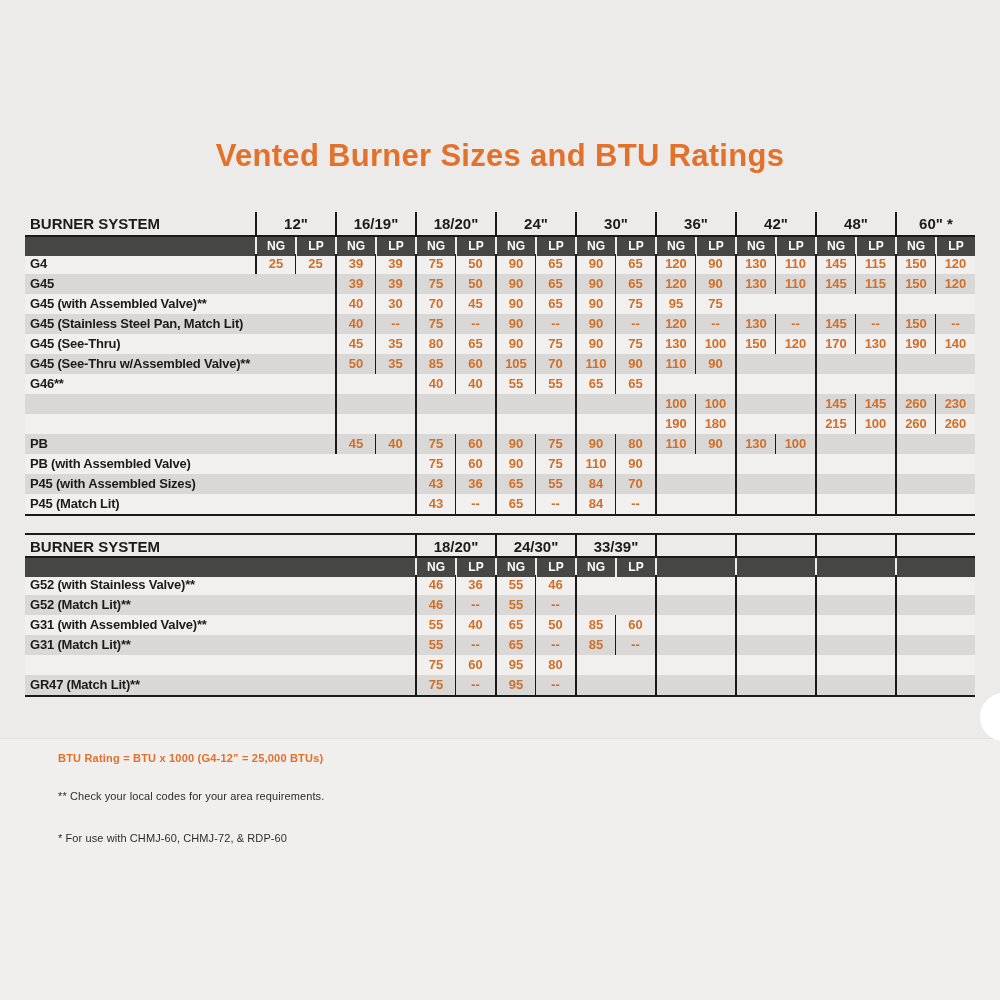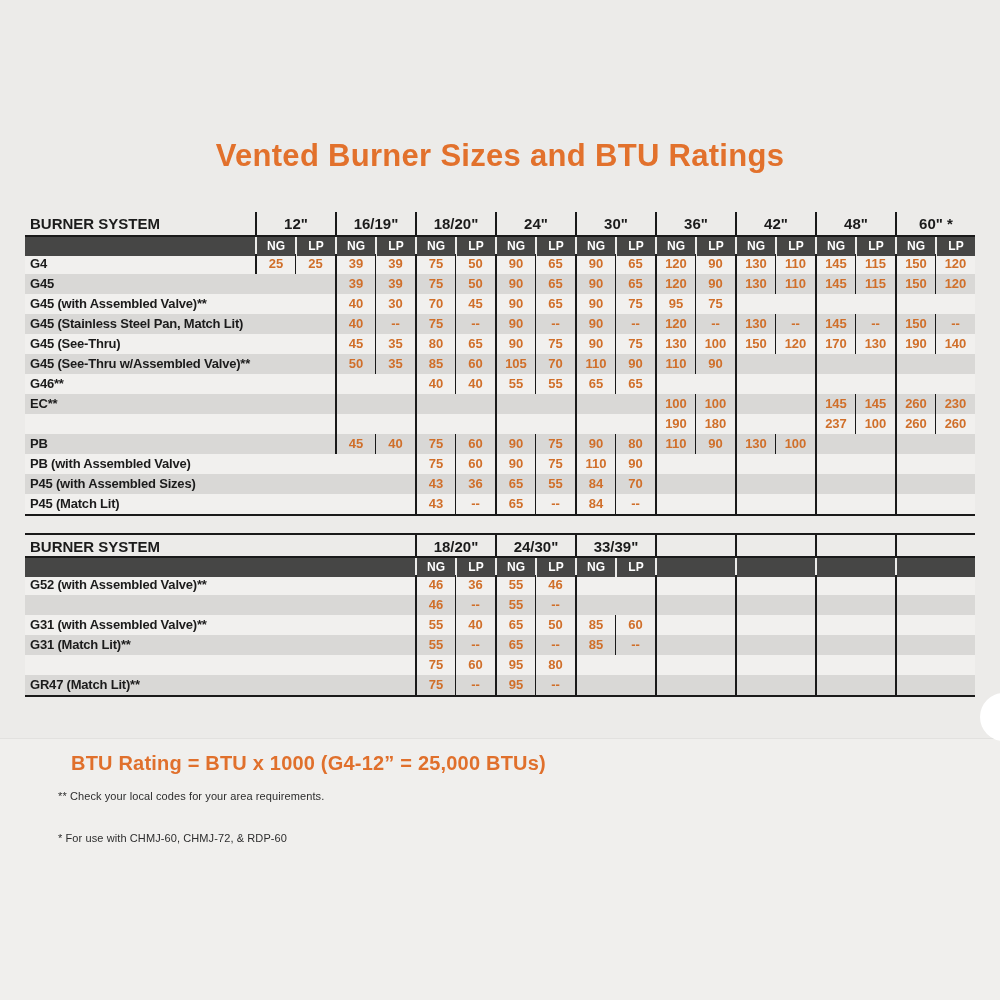--- a/index.html
+++ b/index.html
@@ -48,21 +48,21 @@
     font-weight:bold; font-size:13px; line-height:20px; padding-left:5px;
     color:#1b1b1b; white-space:nowrap; letter-spacing:-0.2px;
   }
   .val {
     text-align:center; font-weight:bold; font-size:13px; line-height:20px;
     color:#d06f2a;
   }
   .bl  { border-left:2px solid #1a1a1a; }
   .sep { border-left:1.5px solid #1a1a1a; }
   #footer-formula {
-    position:absolute; left:71px; top:752px; font-size:20px; font-weight:bold;
+    position:absolute; left:58px; top:752px; font-size:11px; font-weight:bold;
     color:#e0702c; letter-spacing:0.2px;
   }
   .footnote {
     position:absolute; left:58px; font-size:11px; color:#2d2d2d; letter-spacing:0.1px;
   }
   #footnote-1 { top:790px; }
   #footnote-2 { top:832px; }
 </style>
 </head>
 <body>
@@ -248,21 +248,20 @@
         <div class="val bl" style="grid-column: 12 / span 1;"></div>
         <div class="val" style="grid-column: 13 / span 1;"></div>
         <div class="val bl" style="grid-column: 14 / span 1;"></div>
         <div class="val" style="grid-column: 15 / span 1;"></div>
         <div class="val bl" style="grid-column: 16 / span 1;"></div>
         <div class="val" style="grid-column: 17 / span 1;"></div>
         <div class="val bl" style="grid-column: 18 / span 1;"></div>
         <div class="val" style="grid-column: 19 / span 1;"></div>
       </div>
       <div class="t-row t-data r-gray">
-        <div class="row-label" style="grid-column: 1 / span 1;">EC**</div>
         <div class="val" style="grid-column: 2 / span 1;"></div>
         <div class="val" style="grid-column: 3 / span 1;"></div>
         <div class="val bl" style="grid-column: 4 / span 1;"></div>
         <div class="val" style="grid-column: 5 / span 1;"></div>
         <div class="val bl" style="grid-column: 6 / span 1;"></div>
         <div class="val" style="grid-column: 7 / span 1;"></div>
         <div class="val bl" style="grid-column: 8 / span 1;"></div>
         <div class="val" style="grid-column: 9 / span 1;"></div>
         <div class="val bl" style="grid-column: 10 / span 1;"></div>
         <div class="val" style="grid-column: 11 / span 1;"></div>
@@ -283,21 +282,21 @@
         <div class="val bl" style="grid-column: 6 / span 1;"></div>
         <div class="val" style="grid-column: 7 / span 1;"></div>
         <div class="val bl" style="grid-column: 8 / span 1;"></div>
         <div class="val" style="grid-column: 9 / span 1;"></div>
         <div class="val bl" style="grid-column: 10 / span 1;"></div>
         <div class="val" style="grid-column: 11 / span 1;"></div>
         <div class="val bl" style="grid-column: 12 / span 1;">190</div>
         <div class="val sep" style="grid-column: 13 / span 1;">180</div>
         <div class="val bl" style="grid-column: 14 / span 1;"></div>
         <div class="val" style="grid-column: 15 / span 1;"></div>
-        <div class="val bl" style="grid-column: 16 / span 1;">237</div>
+        <div class="val bl" style="grid-column: 16 / span 1;">215</div>
         <div class="val sep" style="grid-column: 17 / span 1;">100</div>
         <div class="val bl" style="grid-column: 18 / span 1;">260</div>
         <div class="val sep" style="grid-column: 19 / span 1;">260</div>
       </div>
       <div class="t-row t-data r-gray">
         <div class="row-label" style="grid-column: 1 / span 1;">PB</div>
         <div class="val" style="grid-column: 2 / span 1;"></div>
         <div class="val" style="grid-column: 3 / span 1;"></div>
         <div class="val bl" style="grid-column: 4 / span 1;">45</div>
         <div class="val sep" style="grid-column: 5 / span 1;">40</div>
@@ -398,37 +397,38 @@
         <div class="bar-seg bar-sub" style="grid-column: 8 / span 1;">NG</div>
         <div class="bar-seg bar-sub" style="grid-column: 9 / span 1;">LP</div>
         <div class="bar-seg bar-sub" style="grid-column: 10 / span 1;">NG</div>
         <div class="bar-seg bar-sub" style="grid-column: 11 / span 1;">LP</div>
         <div class="bar-seg bar-sub" style="grid-column: 12 / span 2;"></div>
         <div class="bar-seg bar-sub" style="grid-column: 14 / span 2;"></div>
         <div class="bar-seg bar-sub" style="grid-column: 16 / span 2;"></div>
         <div class="bar-seg bar-sub" style="grid-column: 18 / span 2;"></div>
       </div>
       <div class="t-row t-data r-light">
-        <div class="row-label" style="grid-column: 1 / span 5;">G52 (with Assembled Valve)**</div>
+        <div class="row-label" style="grid-column: 1 / span 5;">G52 (with Stainless Valve)**</div>
         <div class="val bl" style="grid-column: 6 / span 1;">46</div>
         <div class="val sep" style="grid-column: 7 / span 1;">36</div>
         <div class="val bl" style="grid-column: 8 / span 1;">55</div>
         <div class="val sep" style="grid-column: 9 / span 1;">46</div>
         <div class="val bl" style="grid-column: 10 / span 1;"></div>
         <div class="val" style="grid-column: 11 / span 1;"></div>
         <div class="val bl" style="grid-column: 12 / span 1;"></div>
         <div class="val" style="grid-column: 13 / span 1;"></div>
         <div class="val bl" style="grid-column: 14 / span 1;"></div>
         <div class="val" style="grid-column: 15 / span 1;"></div>
         <div class="val bl" style="grid-column: 16 / span 1;"></div>
         <div class="val" style="grid-column: 17 / span 1;"></div>
         <div class="val bl" style="grid-column: 18 / span 1;"></div>
         <div class="val" style="grid-column: 19 / span 1;"></div>
       </div>
       <div class="t-row t-data r-gray">
+        <div class="row-label" style="grid-column: 1 / span 5;">G52 (Match Lit)**</div>
         <div class="val bl" style="grid-column: 6 / span 1;">46</div>
         <div class="val sep" style="grid-column: 7 / span 1;">--</div>
         <div class="val bl" style="grid-column: 8 / span 1;">55</div>
         <div class="val sep" style="grid-column: 9 / span 1;">--</div>
         <div class="val bl" style="grid-column: 10 / span 1;"></div>
         <div class="val" style="grid-column: 11 / span 1;"></div>
         <div class="val bl" style="grid-column: 12 / span 1;"></div>
         <div class="val" style="grid-column: 13 / span 1;"></div>
         <div class="val bl" style="grid-column: 14 / span 1;"></div>
         <div class="val" style="grid-column: 15 / span 1;"></div>

